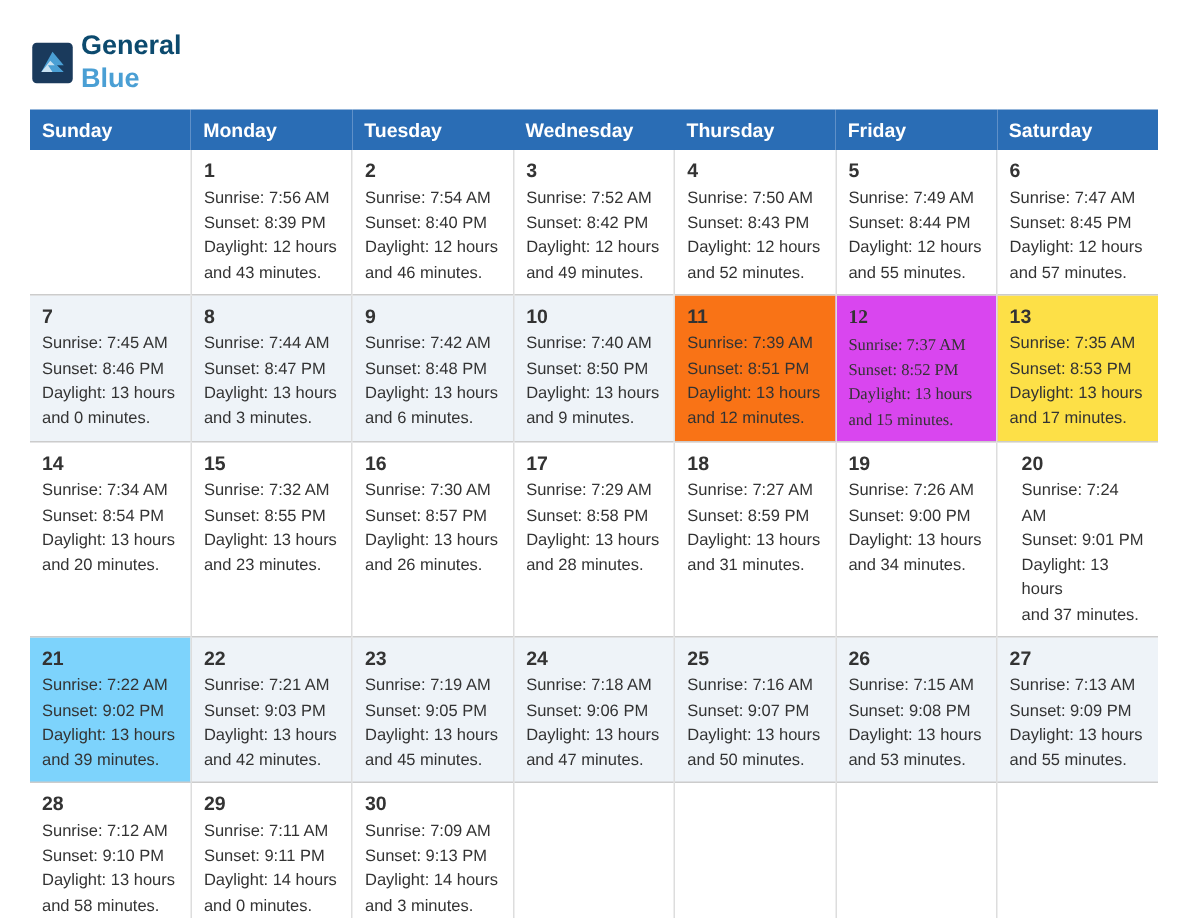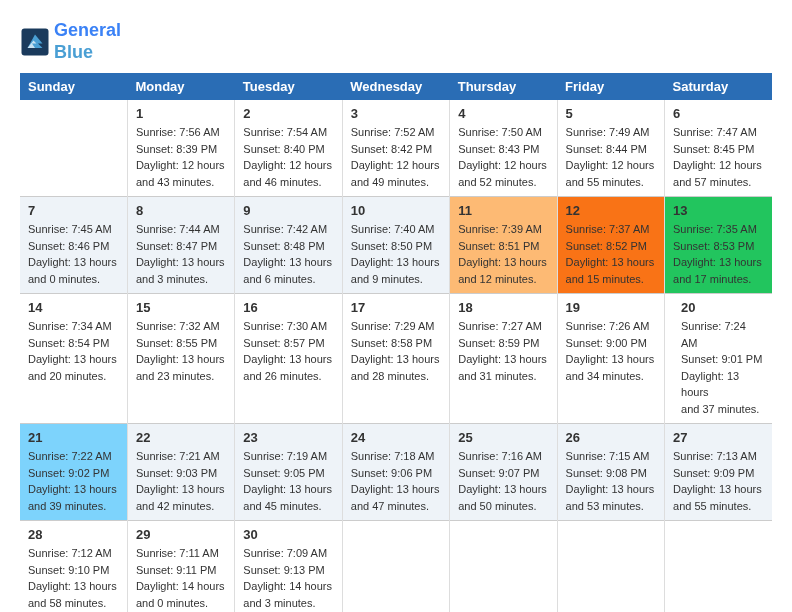--- a/index.html
+++ b/index.html
@@ -20,21 +20,21 @@
       display: flex;
       align-items: center;
     }
     .logo-text {
       font-size: 18px;
       font-weight: bold;
       color: #1a3a5c;
       line-height: 1.2;
     }
     .logo-text span {
-      color: #3b82f6;
+      color: #0c4a6e;
     }
     .logo-icon {
       width: 30px;
       height: 30px;
       margin-right: 4px;
     }
     .title-block {
       text-align: right;
     }
     .month-title {
@@ -190,35 +190,35 @@
 Daylight: 13 hours
 and 6 minutes.</div>
         </td>
         <td style="background: rgb(238, 243, 248);">
           <span class="day-num">10</span>
           <div class="day-info" style="white-space: pre-line;">Sunrise: 7:40 AM
 Sunset: 8:50 PM
 Daylight: 13 hours
 and 9 minutes.</div>
         </td>
-        <td style="background: #fdba74;">
+        <td style="background: #f97316;">
           <span class="day-num">11</span>
           <div class="day-info" style="white-space: pre-line;">Sunrise: 7:39 AM
 Sunset: 8:51 PM
 Daylight: 13 hours
 and 12 minutes.</div>
         </td>
-        <td style="background: #f97316;">
+        <td style="background: #d946ef; font-family: Liberation Serif, serif;">
           <span class="day-num">12</span>
           <div class="day-info" style="white-space: pre-line;">Sunrise: 7:37 AM
 Sunset: 8:52 PM
 Daylight: 13 hours
 and 15 minutes.</div>
         </td>
-        <td style="background: #22c55e;">
+        <td style="background: #fde047;">
           <span class="day-num">13</span>
           <div class="day-info" style="white-space: pre-line;">Sunrise: 7:35 AM
 Sunset: 8:53 PM
 Daylight: 13 hours
 and 17 minutes.</div>
         </td>
       </tr>
       <tr>
         <td style="background: rgb(255, 255, 255);">
           <span class="day-num">14</span>

